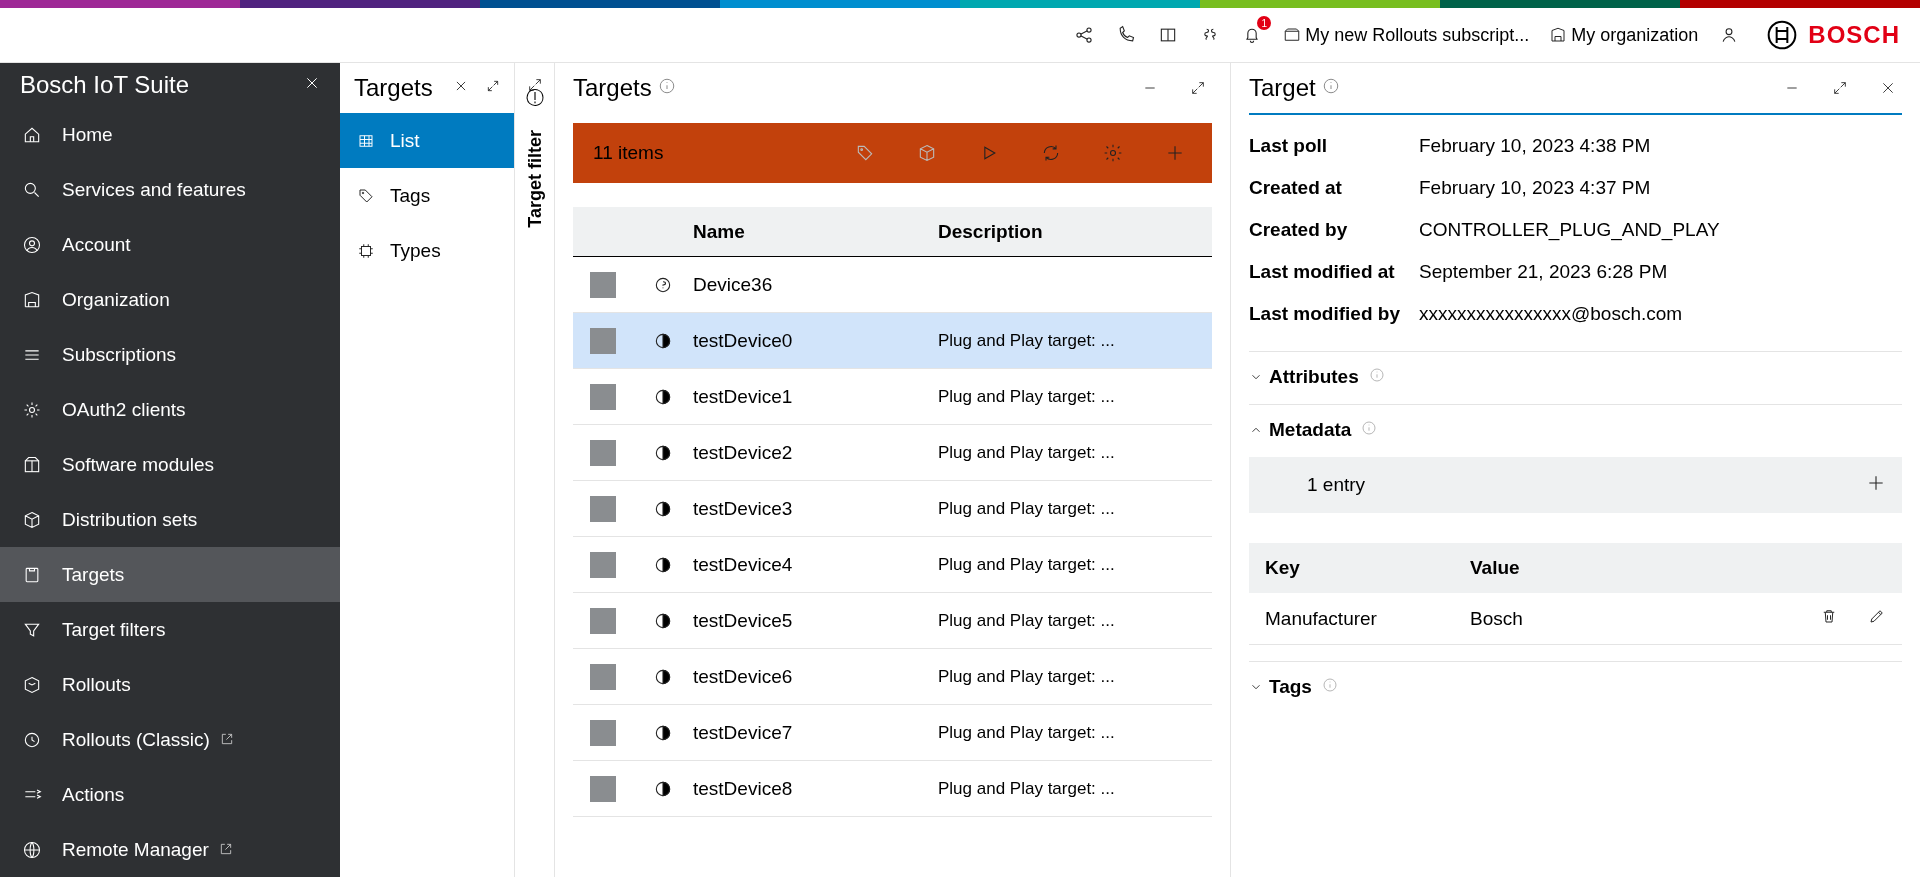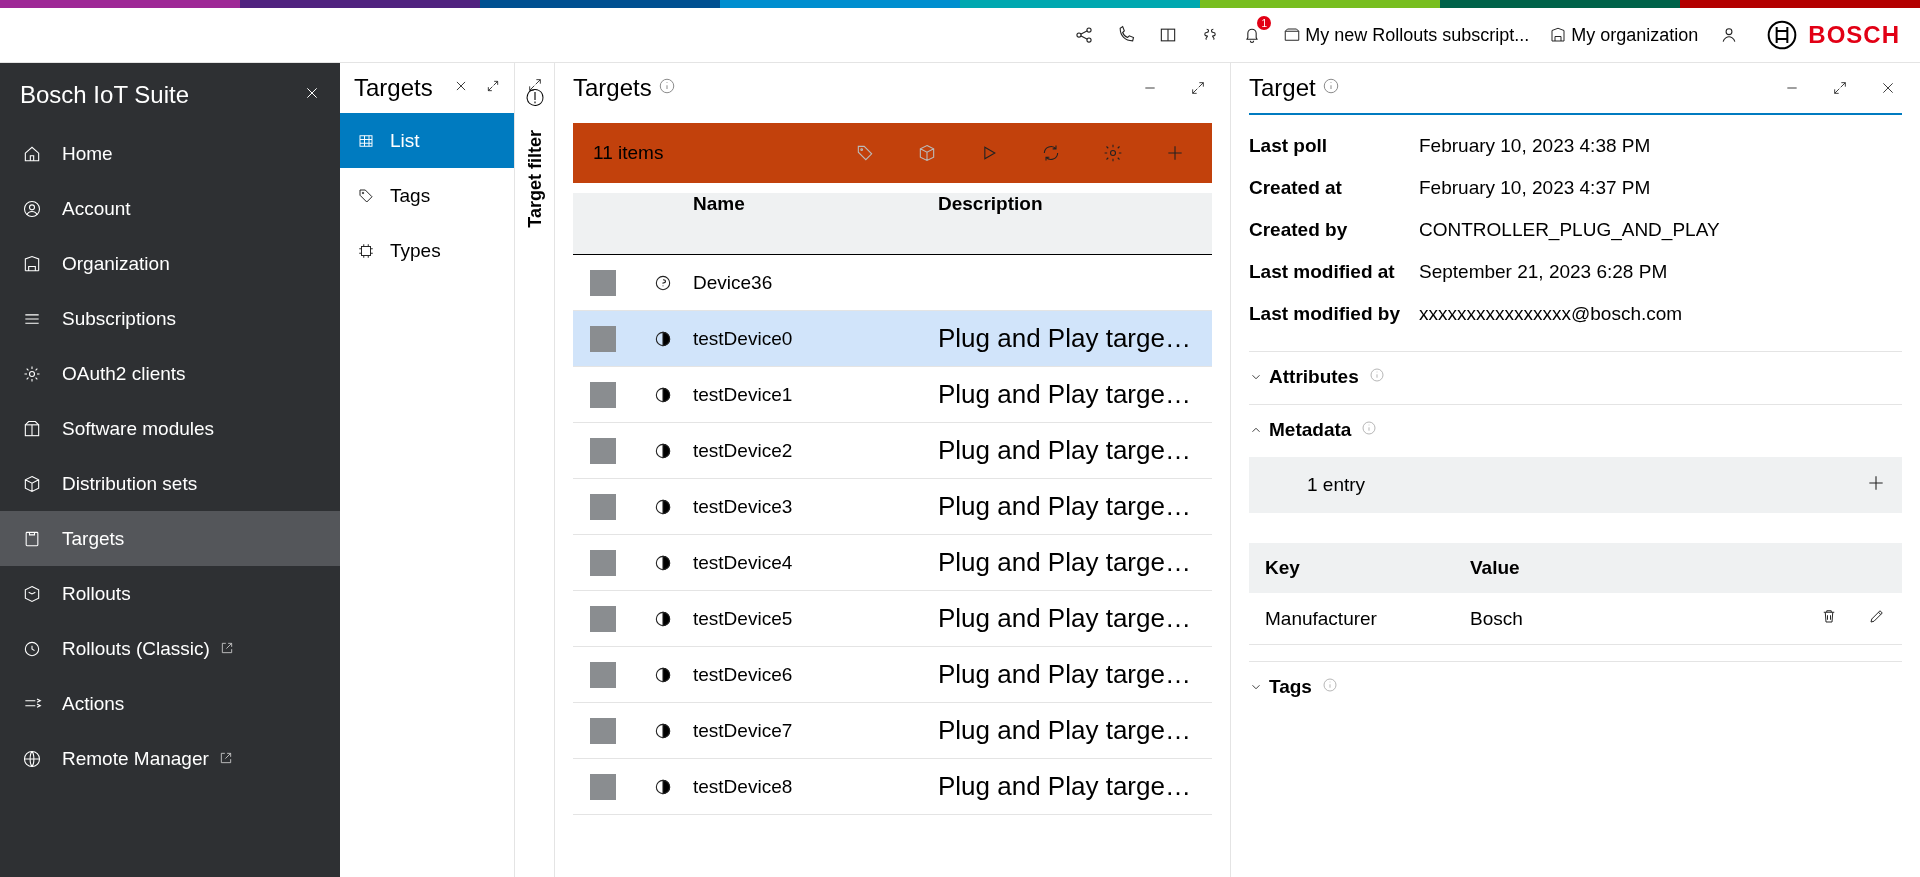--- a/index.html
+++ b/index.html
@@ -61,35 +61,35 @@
 .panel-head .btn { width: 28px; height: 28px; display: flex; align-items: center; justify-content: center; margin-left: 20px; cursor: pointer; }
 .panel-head .btn svg { width: 16px; height: 16px; stroke: #222; fill: none; stroke-width: 1.3; }
 
 .toolbar { height: 60px; background: #c2410c; display: flex; align-items: center; padding: 0 20px; margin-top: 10px; }
 .toolbar .count { font-size: 19px; flex: 1; }
 .toolbar .tbtn { width: 34px; height: 34px; display: flex; align-items: center; justify-content: center; margin-left: 28px; cursor: pointer; }
 .toolbar .tbtn svg { width: 20px; height: 20px; fill: none; stroke-width: 1.3; }
 .toolbar .tbtn.disabled svg { stroke: #bbb; }
 .toolbar .tbtn:not(.disabled) svg { stroke: #222; }
 
-.thead { height: 62px; background: #eff1f2; display: flex; align-items: flex-start; border-bottom: 1px solid #000; margin-top: 10px; }
+.thead { height: 50px; background: #eff1f2; display: flex; align-items: center; border-bottom: 1px solid #000; margin-top: 24px; }
 .thead .c-sel { width: 60px; }
 .thead .c-st { width: 60px; }
 .thead .c-name { width: 245px; font-size: 19px; font-weight: 700; }
 .thead .c-desc { flex: 1; font-size: 19px; font-weight: 700; }
 
 .tbody { flex: 1; overflow-y: auto; position: relative; }
 .trow { height: 56px; display: flex; align-items: center; border-bottom: 1px solid #e4e4e4; cursor: pointer; }
 .trow.selected { background: #d1e4fa; }
 .trow .c-sel { width: 60px; display: flex; justify-content: center; }
 .trow .c-sel .cb { width: 26px; height: 26px; background: #8a8d90; }
 .trow .c-st { width: 60px; display: flex; justify-content: center; }
 .trow .c-st svg { width: 20px; height: 20px; stroke: #222; fill: none; stroke-width: 1.3; }
 .trow .c-name { width: 245px; font-size: 19px; }
-.trow .c-desc { flex: 1; font-size: 26px; overflow: hidden; text-overflow: ellipsis; white-space: nowrap; padding-right: 20px; }
+.trow .c-desc { flex: 1; font-size: 17px; overflow: hidden; text-overflow: ellipsis; white-space: nowrap; padding-right: 20px; }
 .tbody::-webkit-scrollbar { width: 16px; }
 .tbody::-webkit-scrollbar-thumb { background: #c7c9cc; }
 .tbody::-webkit-scrollbar-track { background: #eff1f2; }
 
 
 .detail { width: 690px; border-left: 1px solid #e4e4e4; display: flex; flex-direction: column; padding: 0 18px; overflow-y: auto; }
 .detail .panel-head .t { color: #000000; }
 .detail-divider { height: 2px; background: #007bc0; margin-bottom: 10px; }
 .kv { display: flex; padding: 10px 0; font-size: 19px; }
 .kv .k { width: 170px; font-weight: 700; }
@@ -204,20 +204,29 @@
             <svg viewBox="0 0 24 24">
               <path d="M4 11l8-7 8 7v9H4z"></path>
               <path d="M10 20v-6h4v6"></path>
             </svg>
           </div>
           <span>Home</span>
         </div>
         <div class="nav-item">
           <div class="ic">
             <svg viewBox="0 0 24 24">
+              <circle cx="10" cy="10" r="6"></circle>
+              <path d="M20 20l-5-5"></path>
+            </svg>
+          </div>
+          <span>Services and features</span>
+        </div>
+        <div class="nav-item">
+          <div class="ic">
+            <svg viewBox="0 0 24 24">
               <circle cx="12" cy="12" r="9"></circle>
               <circle cx="12" cy="10" r="3"></circle>
               <path d="M6 19c1-3 4-4 6-4s5 1 6 4"></path>
             </svg>
           </div>
           <span>Account</span>
         </div>
         <div class="nav-item">
           <div class="ic">
             <svg viewBox="0 0 24 24">
@@ -261,20 +270,28 @@
           <span>Distribution sets</span>
         </div>
         <div class="nav-item active">
           <div class="ic">
             <svg viewBox="0 0 24 24">
               <rect x="5" y="4" width="14" height="16" rx="1"></rect>
               <path d="M9 4v3h6V4"></path>
             </svg>
           </div>
           <span>Targets</span>
+        </div>
+        <div class="nav-item">
+          <div class="ic">
+            <svg viewBox="0 0 24 24">
+              <path d="M4 5h16l-6 8v6l-4-2v-4z"></path>
+            </svg>
+          </div>
+          <span>Target filters</span>
         </div>
         <div class="nav-item">
           <div class="ic">
             <svg viewBox="0 0 24 24">
               <path d="M12 3l8 4v10l-8 4-8-4V7z"></path>
               <path d="M8 10l4 2 4-2"></path>
             </svg>
           </div>
           <span>Rollouts</span>
         </div>

